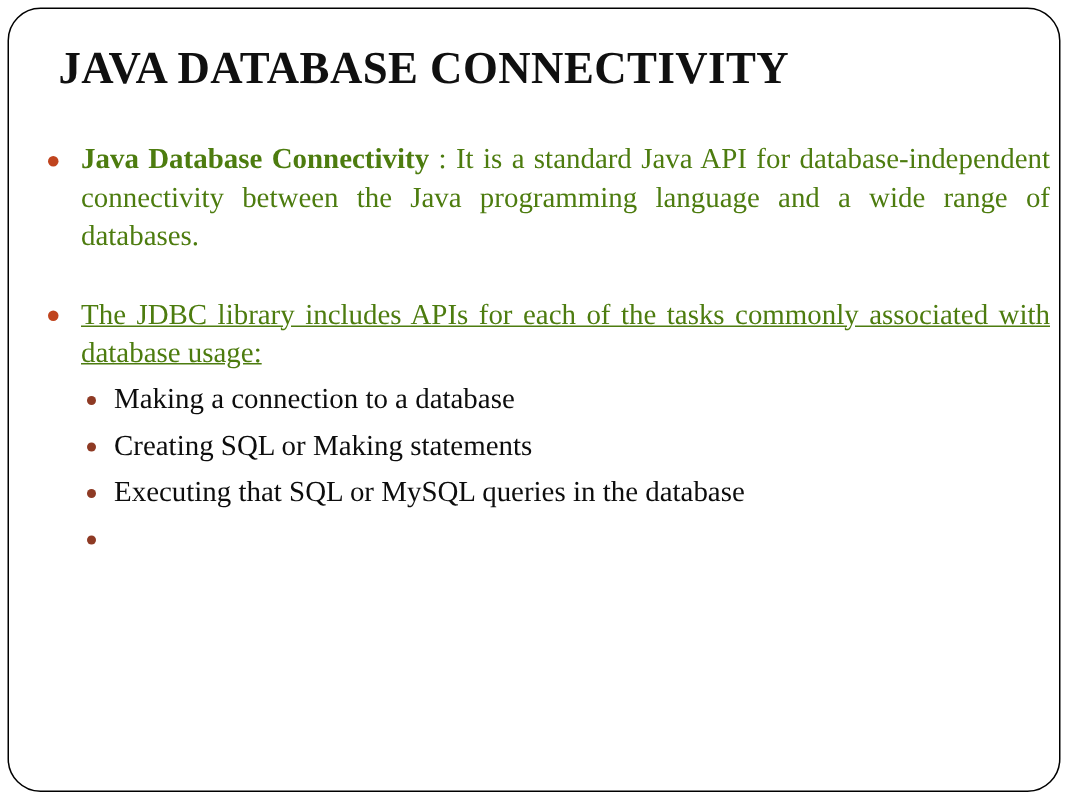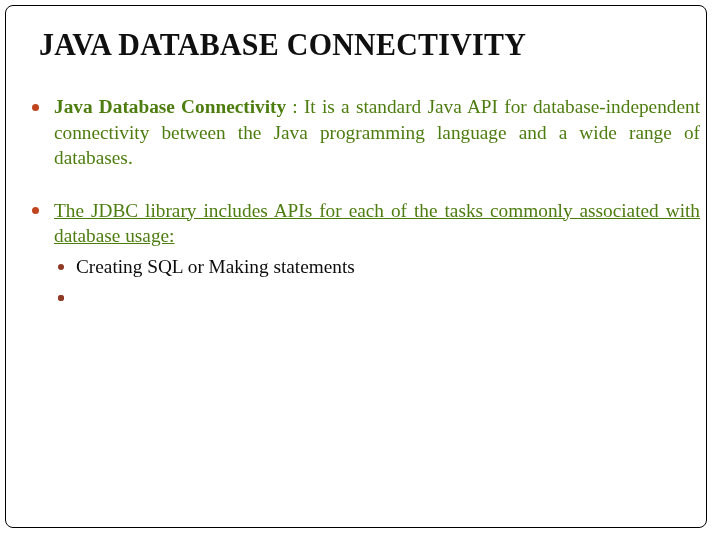--- a/index.html
+++ b/index.html
@@ -17,21 +17,21 @@
   }
 
   #slide {
     position: absolute;
     left: 5px;
     top: 5px;
     width: 702px;
     height: 523px;
     box-sizing: border-box;
     border: 1.4px solid #000000;
-    border-radius: 8px;
+    border-radius: 22px;
     background: #ffffff;
   }
 
   #slide-title {
     position: absolute;
     left: 33px;
     top: 20px;
     width: 640px;
     font-family: "Liberation Serif", "DejaVu Serif", serif;
     font-weight: bold;
@@ -119,28 +119,33 @@
       <span class="btxt"><span class="emph">Java Database Connectivity</span><span> : It is a standard Java API for database-independent connectivity between the Java programming language and a wide range of databases.</span></span>
     </div>
 
     <div class="l1 b2">
       <span class="dot"></span>
       <span class="btxt">The JDBC library includes APIs for each of the tasks commonly associated with database usage:</span>
     </div>
 
     <div class="l2-group">
 
+      <div class="l2">
+        <span class="dot"></span>
+        <span>Making a connection to a database</span>
+      </div>
 
       <div class="l2">
         <span class="dot"></span>
         <span>Creating SQL or Making statements</span>
       </div>
 
       <div class="l2">
         <span class="dot"></span>
+        <span>Executing that SQL or MySQL queries in the database</span>
       </div>
 
       <div class="l2">
         <span class="dot"></span>
       </div>
 
     </div>
 
 
   </div>

